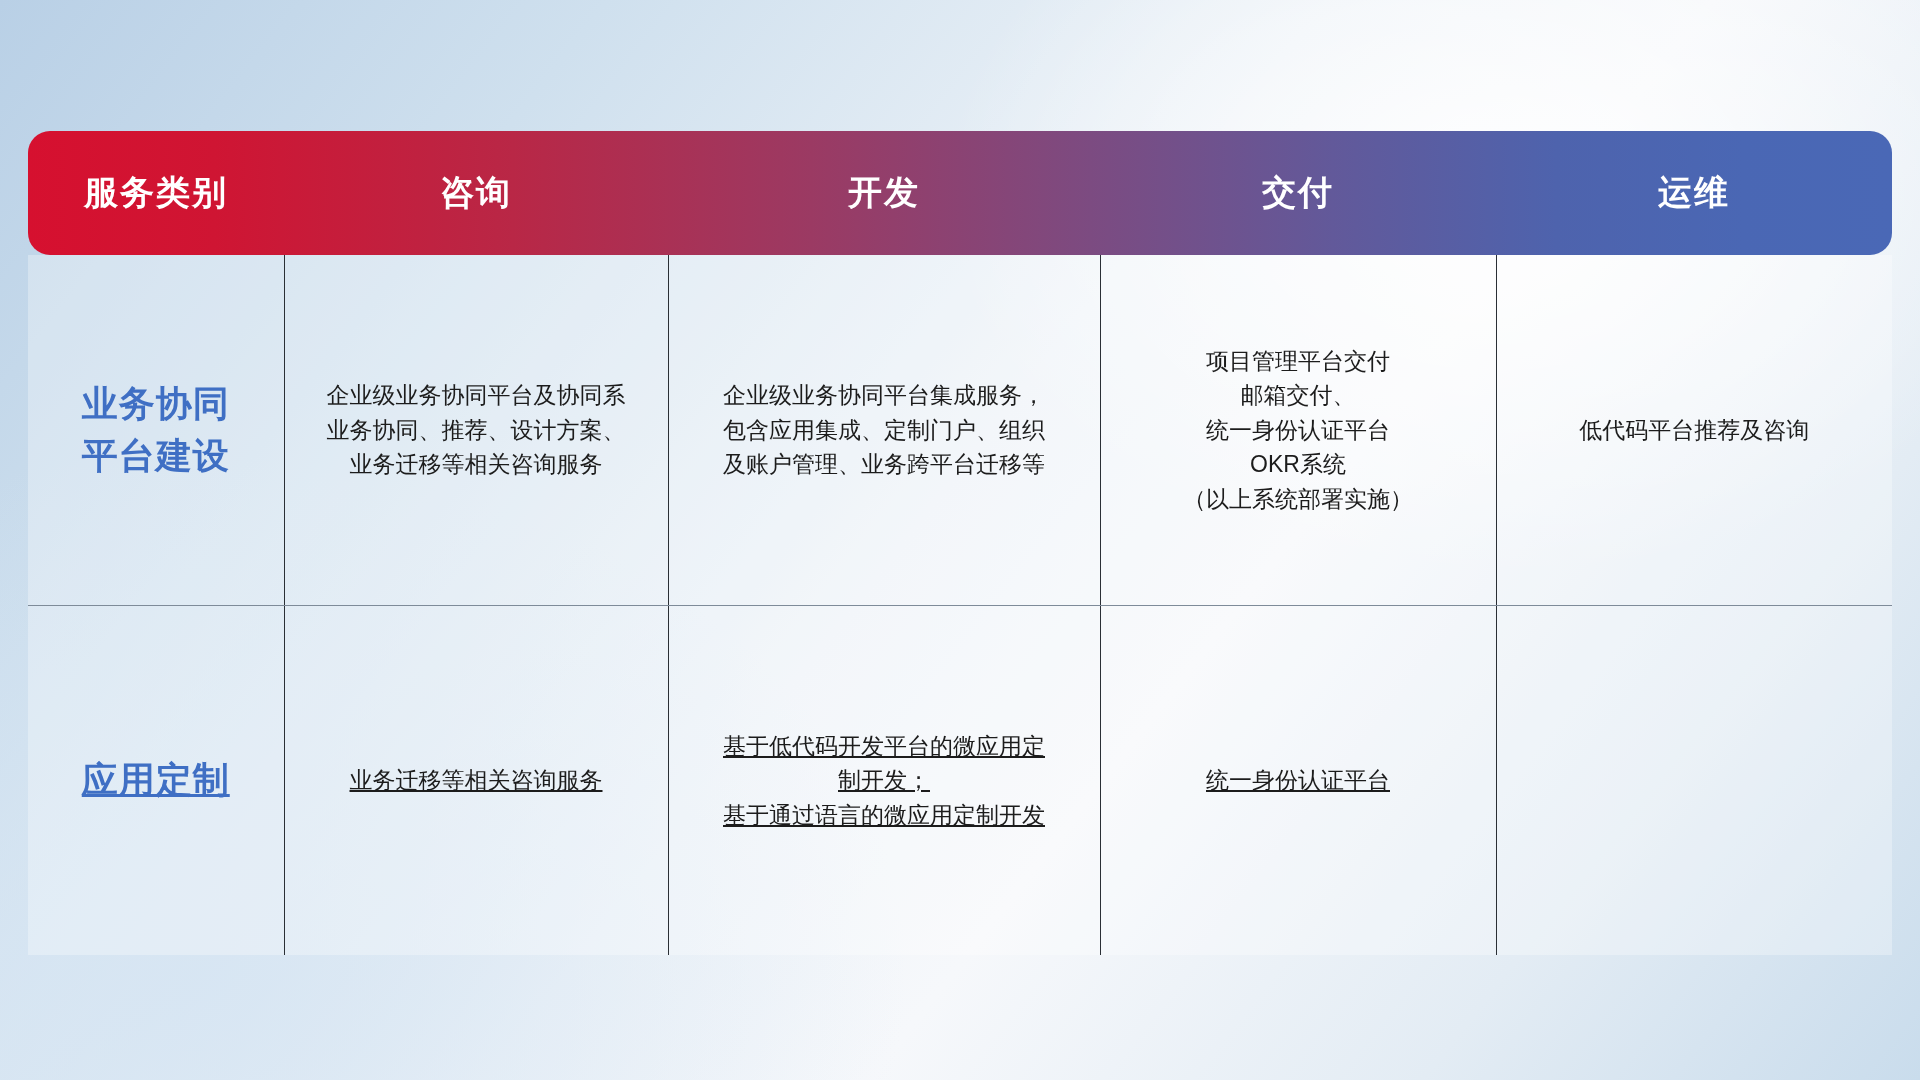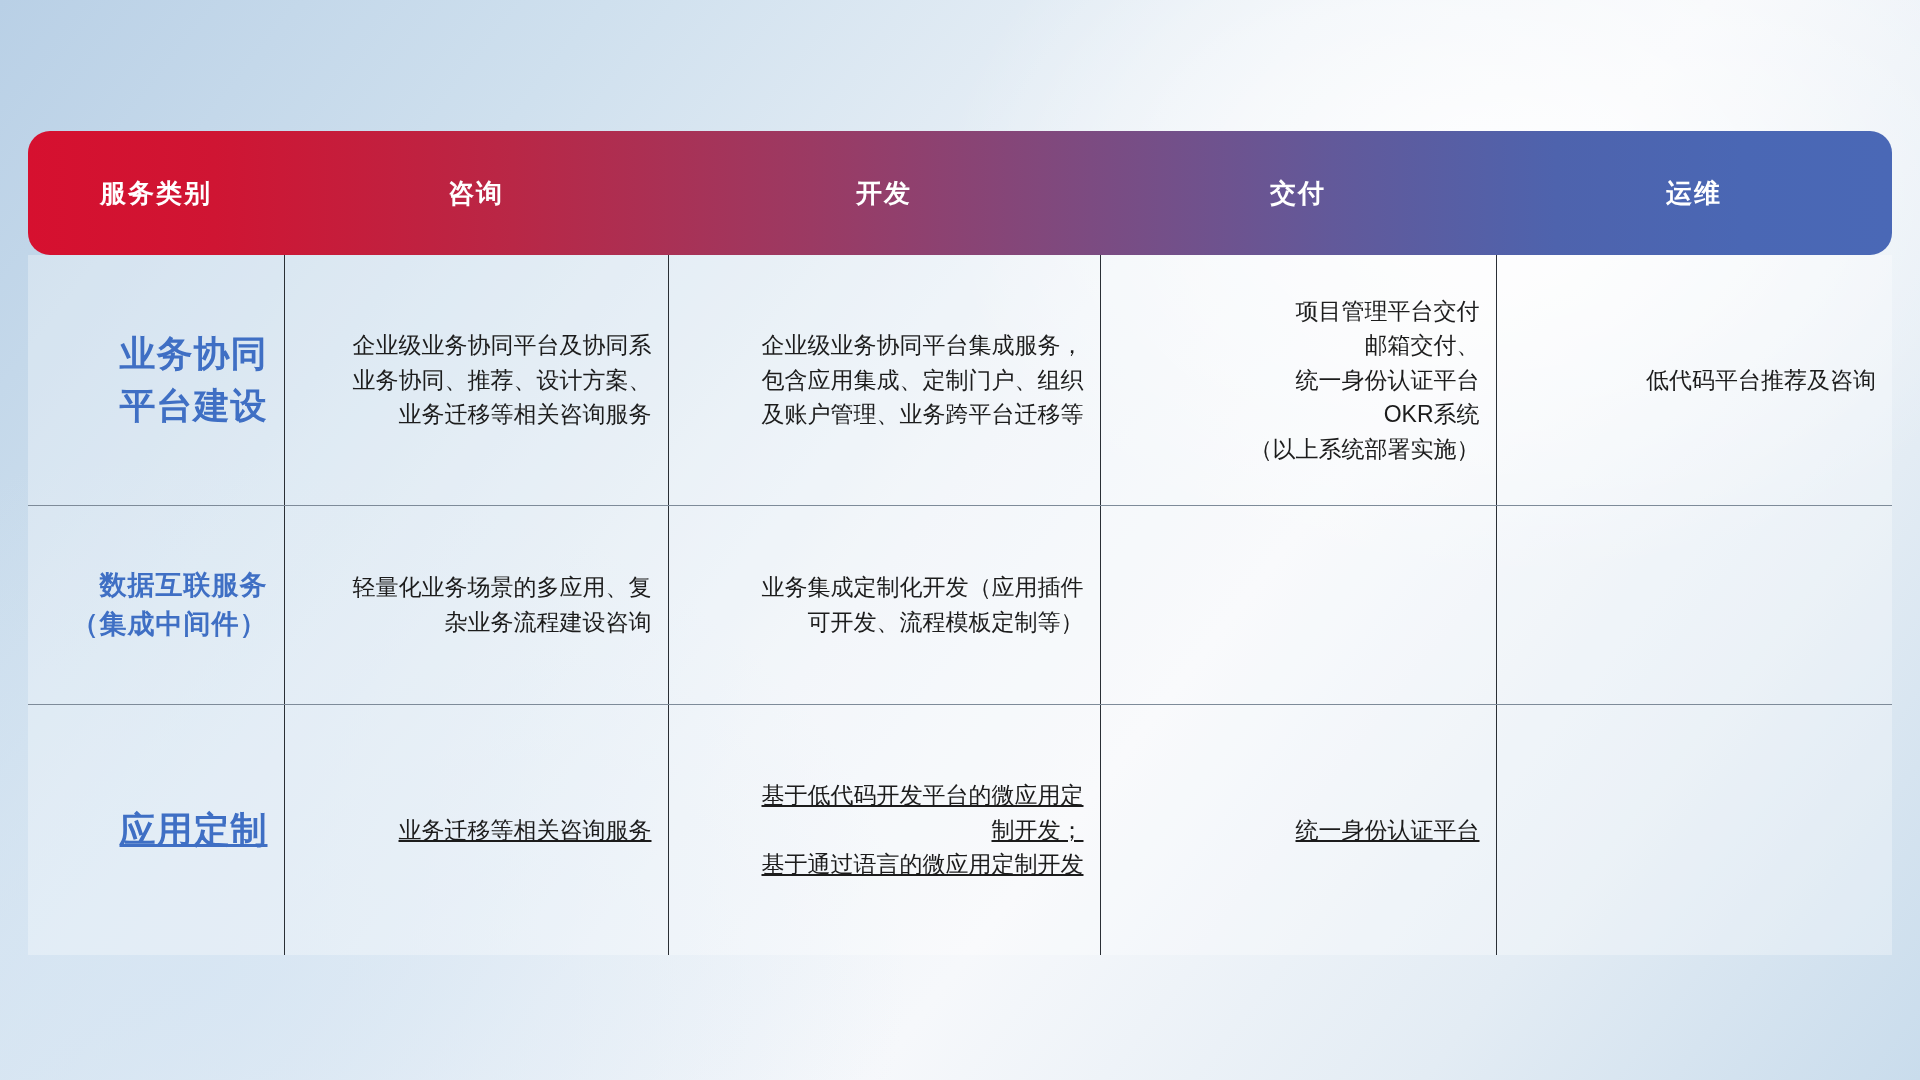--- a/index.html
+++ b/index.html
@@ -41,21 +41,21 @@
   }
 
   
   thead tr {
     height: 124px;
   }
   thead th {
     padding: 0;
     margin: 12px;
     color: #ffffff;
-    font-size: 26px;
+    font-size: 34px;
     font-weight: bold;
     letter-spacing: 2px;
     text-align: center;
     vertical-align: middle;
     position: relative;
     background: transparent;
   }
   .head-bg {
     position: absolute;
     left: 0; top: 0;
@@ -80,21 +80,21 @@
     display: block;
   }
 
   
   tbody td {
     background: rgba(255,255,255,0.30);
     border-bottom: 1.6px solid #7e8b99;
     border-right: 1.6px solid #2a2f35;
     padding: 10px 16px;
     vertical-align: middle;
-    text-align: right;
+    text-align: center;
     font-size: 23px;
     line-height: 1.5;
     color: #1c1c1c;
     white-space: pre-line;
   }
   tbody tr:last-child td {
     border-bottom: none;
     text-decoration: underline;
   }
   tbody td:last-child {
@@ -167,30 +167,20 @@
 包含应用集成、定制门户、组织
 及账户管理、业务跨平台迁移等</td>
           <td>项目管理平台交付
 邮箱交付、
 统一身份认证平台
 OKR系统
 （以上系统部署实施）</td>
           <td>低代码平台推荐及咨询</td>
         </tr>
 
-        <tr class="r2">
-          <td class="cat small">数据互联服务
-（集成中间件）</td>
-          <td>轻量化业务场景的多应用、复
-杂业务流程建设咨询</td>
-          <td>业务集成定制化开发（应用插件
-可开发、流程模板定制等）</td>
-          <td></td>
-          <td></td>
-        </tr>
 
         <tr class="r3">
           <td class="cat">应用定制</td>
           <td>业务迁移等相关咨询服务</td>
           <td>基于低代码开发平台的微应用定
 制开发；
 基于通过语言的微应用定制开发</td>
           <td>统一身份认证平台</td>
           <td></td>
         </tr>

